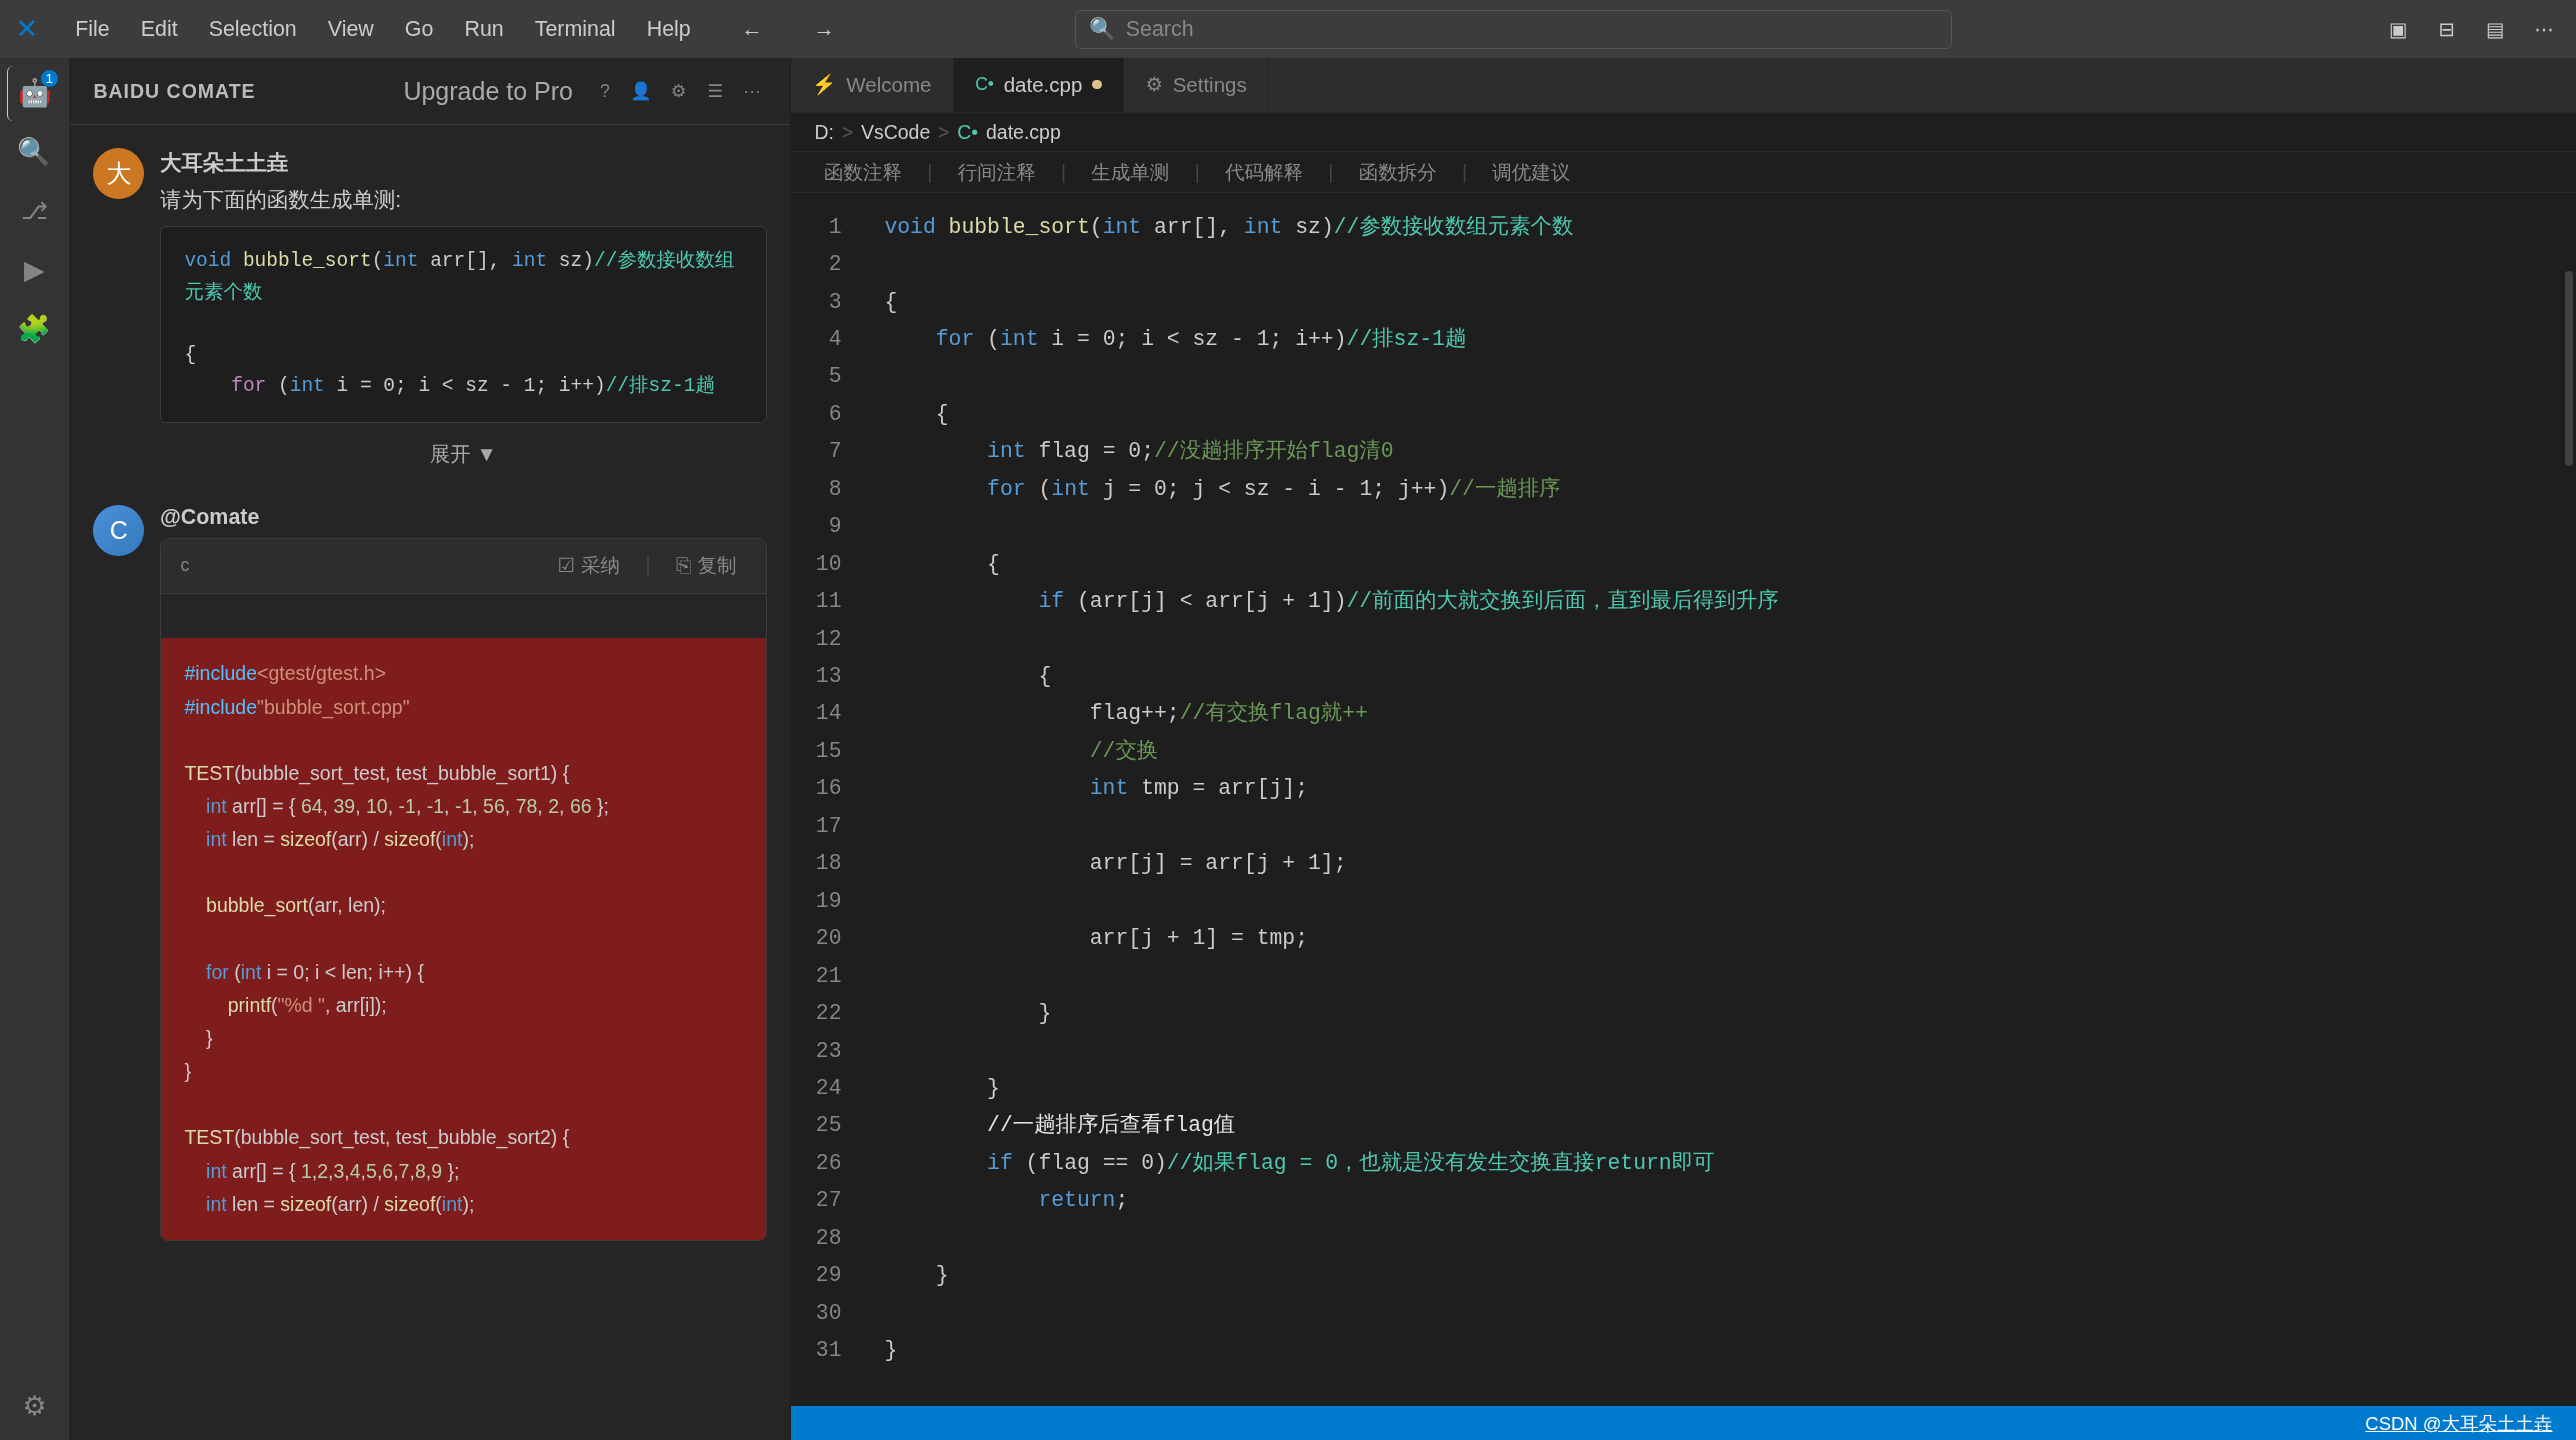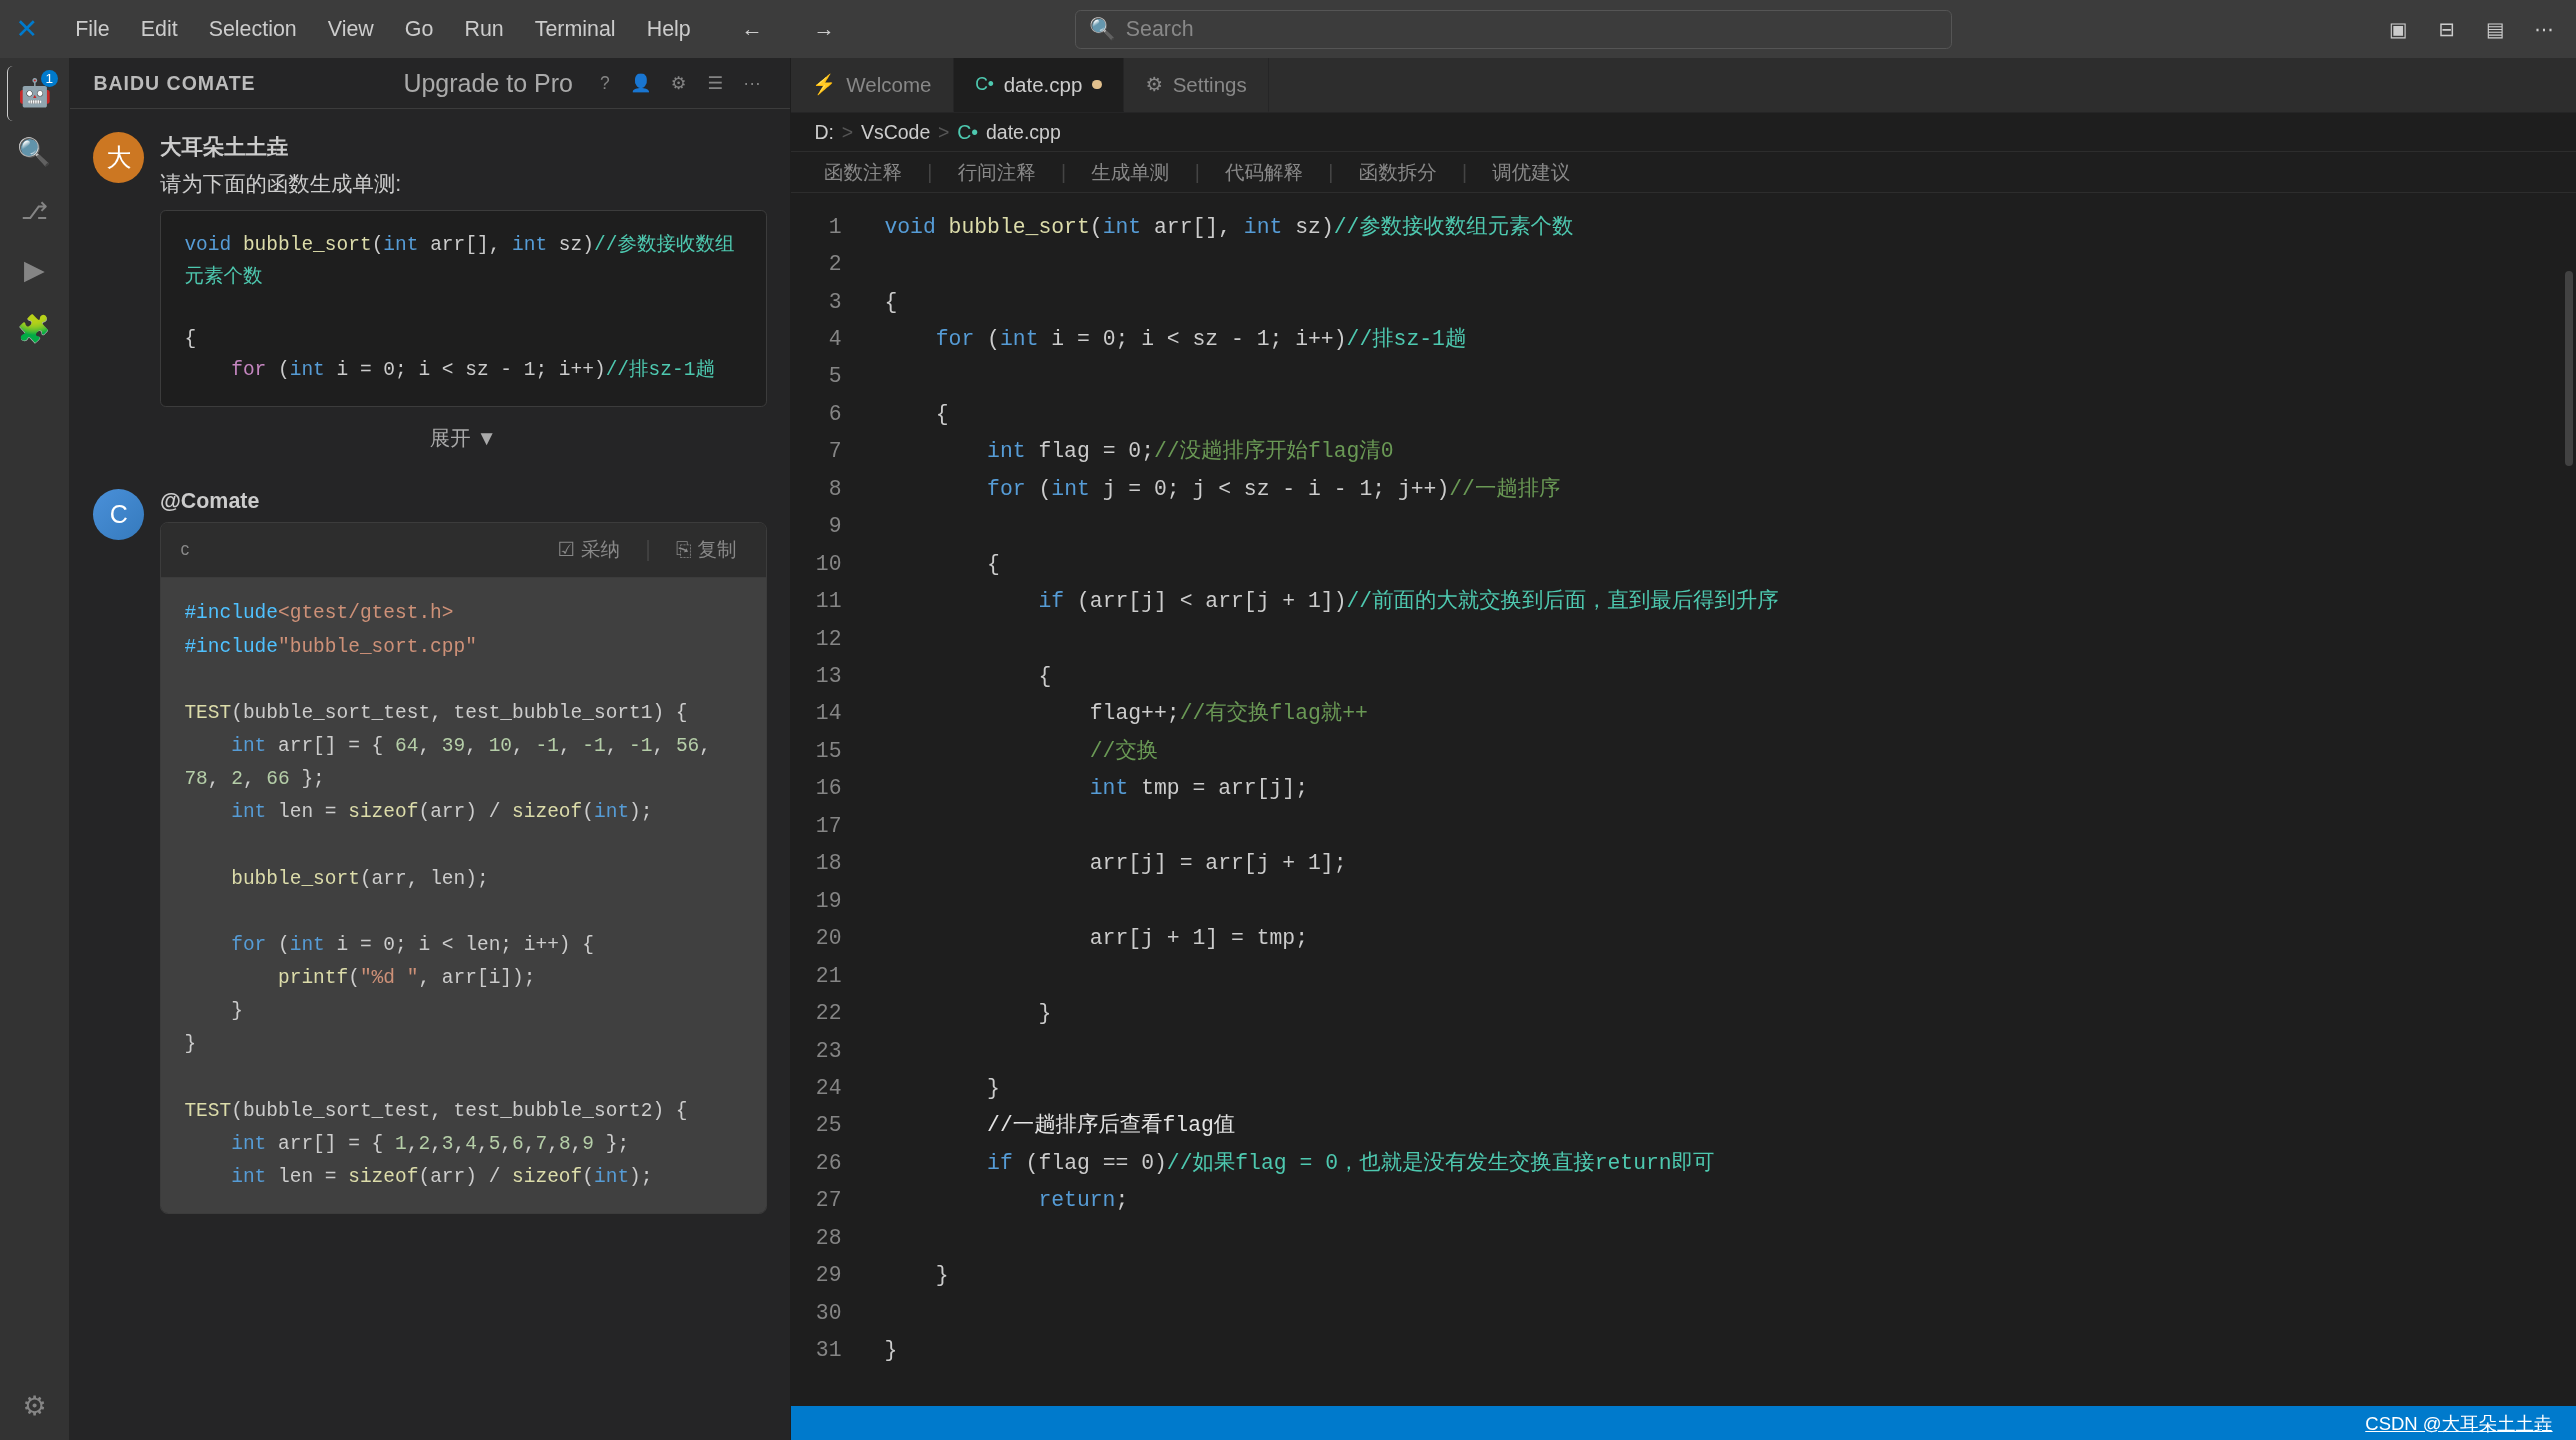--- a/index.html
+++ b/index.html
@@ -127,21 +127,21 @@
 
     
     .sidebar-panel {
       width: 721px;
       background: #252526;
       display: flex;
       flex-direction: column;
       border-right: 1px solid #1e1e1e;
     }
     .sidebar-header {
-      height: 51px;
+      height: 67px;
       display: flex;
       align-items: center;
       padding: 0 23.4px;
       gap: 15.6px;
       background: #252526;
       border-bottom: 1px solid #3c3c3c;
     }
     .sidebar-title {
       font-size: 19.5px;
       color: #bbbbbb;
@@ -286,26 +286,27 @@
       color: #888888;
       padding: 3.9px 9.7px;
       border-radius: 3.9px;
     }
     .resp-divider {
       color: #444;
       font-size: 21.4px;
     }
 
     .response-code {
-      background: #404040;
+      background: #7f1d1d;
       padding: 19.5px 23.4px;
-      font-family: Liberation Mono, monospace;
+      font-family: Liberation Sans, sans-serif;
       font-size: 19.5px;
       line-height: 1.7;
       overflow-x: auto;
+      margin-top: 44px;
     }
     .response-code .kw { color: #569cd6; }
     .response-code .fn { color: #dcdcaa; }
     .response-code .str { color: #ce9178; }
     .response-code .num { color: #b5cea8; }
     .response-code .mac { color: #4fc1ff; }
 
     
     .editor-area {
       flex: 1;

